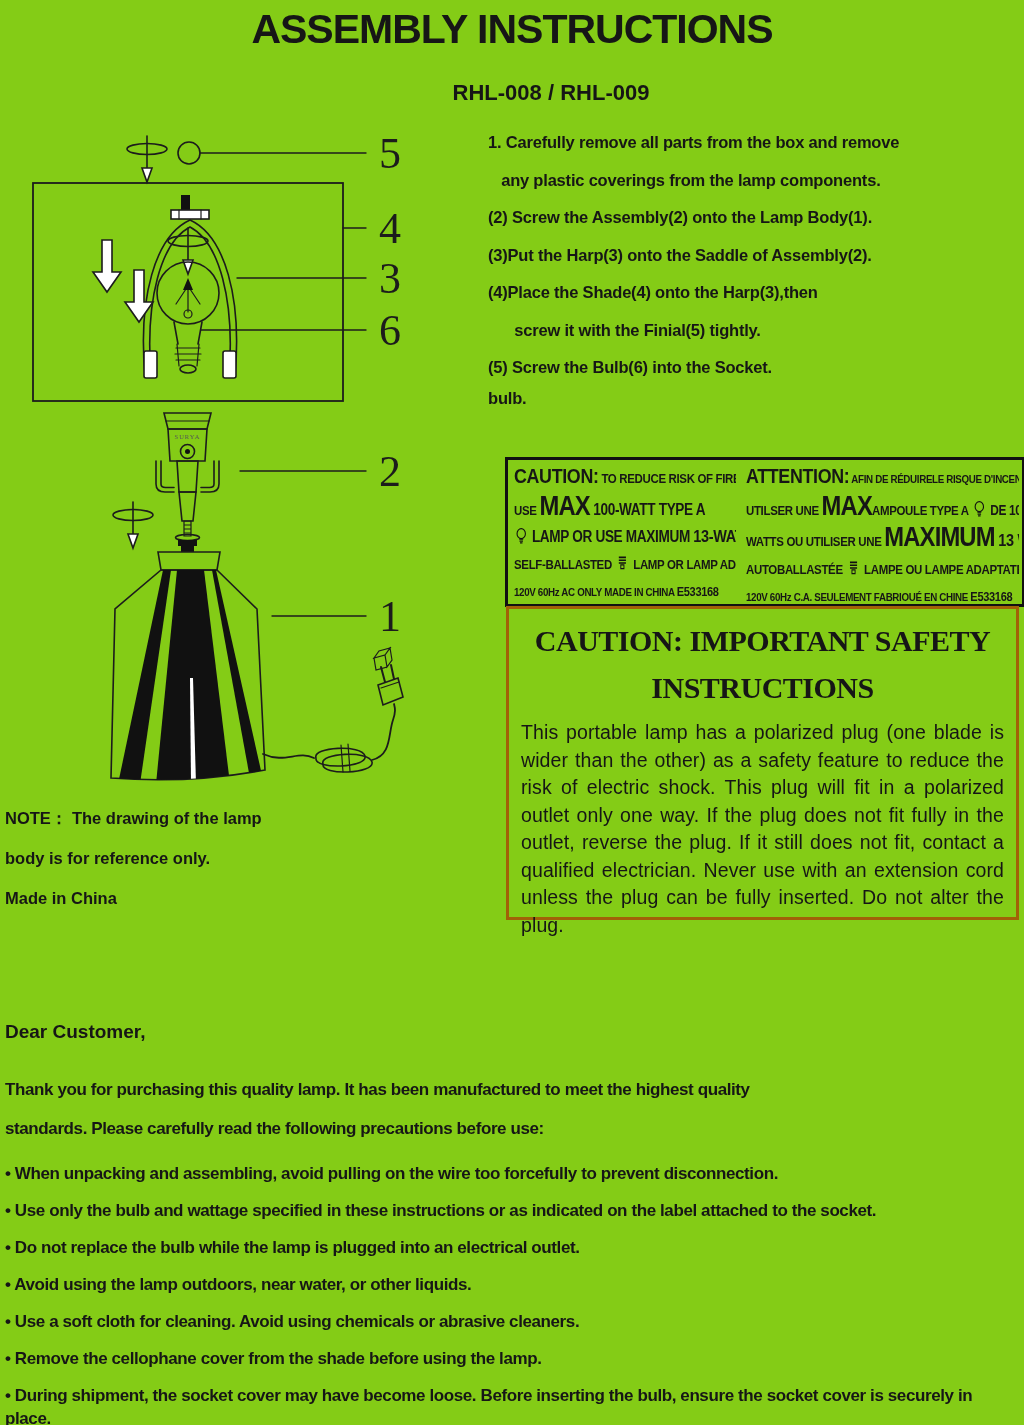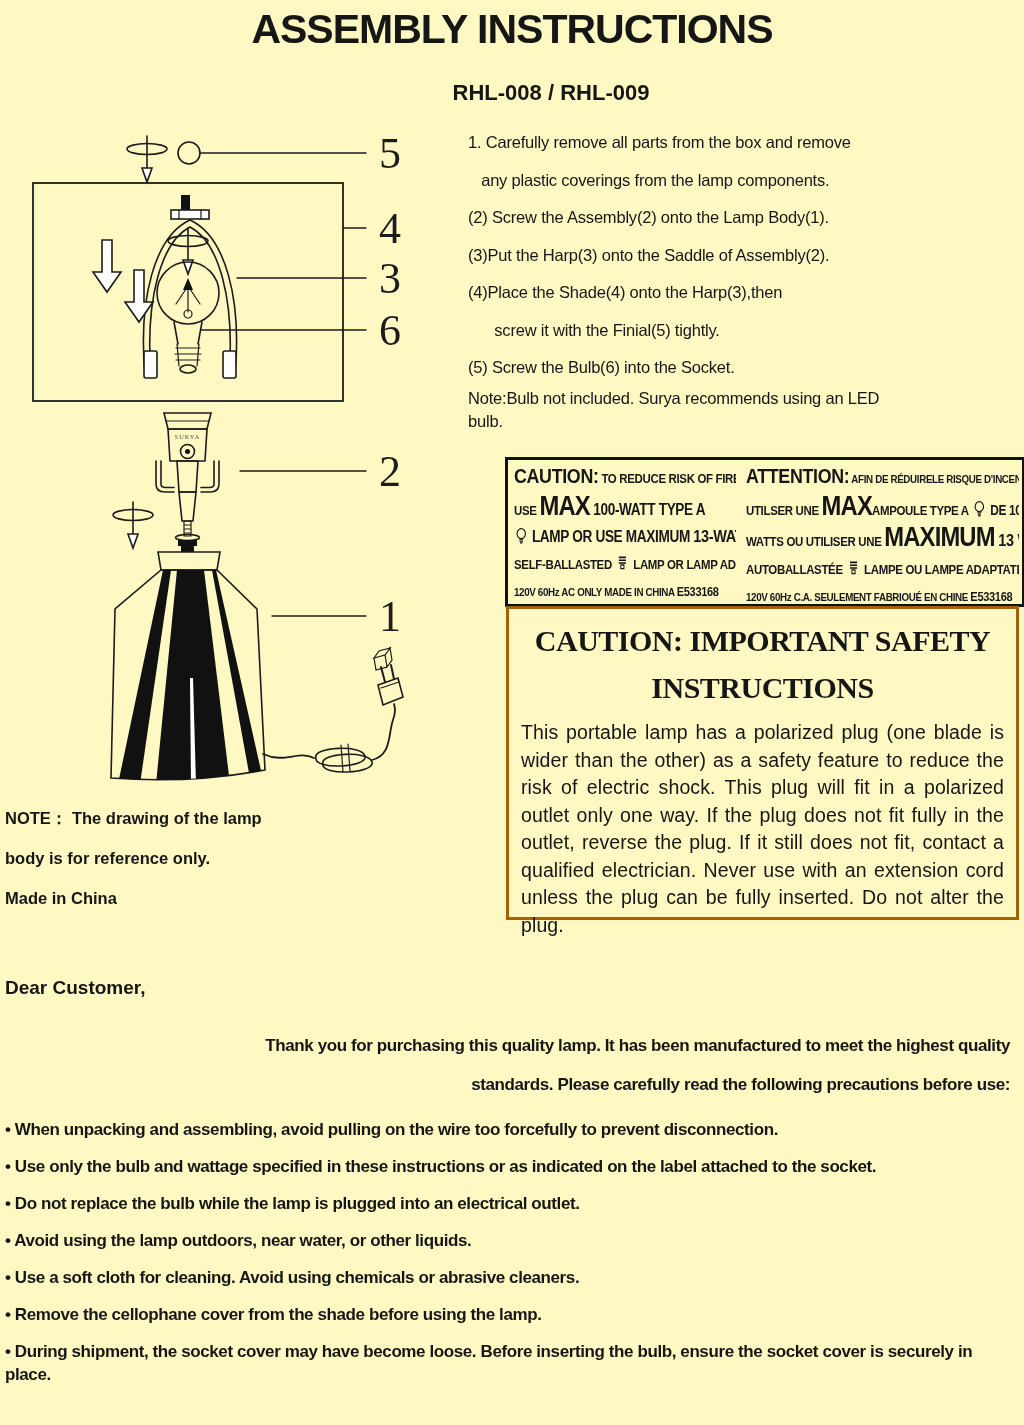--- a/index.html
+++ b/index.html
@@ -1,28 +1,28 @@
 <!DOCTYPE html>
 <html><head>
 <meta charset="utf-8">
 <style>
   html,body{margin:0;padding:0;background:#ffffff;}
-  .page{position:relative;width:1024px;height:1425px;background:#fef9c3;overflow:hidden;
+  .page{position:relative;width:1024px;height:1425px;background:#84cc16;overflow:hidden;
         font-family:"Liberation Sans",sans-serif;color:#161616;}
   .title{position:absolute;top:6px;left:0;width:100%;text-align:center;
          font-size:41px;font-weight:bold;letter-spacing:-1px;}
   .subtitle{position:absolute;top:80px;left:0;width:100%;text-align:center;
          font-size:22px;font-weight:bold;padding-left:39px;}
   .diagram{position:absolute;left:0;top:118px;width:500px;height:700px;}
   .diagram text{font-family:"Liberation Serif",serif;}
   .callout-num{font-size:44px;fill:#1c1c1c;}
   .socket-brand{font-family:"Liberation Sans",sans-serif;font-size:6.5px;fill:#555;letter-spacing:1px;}
 
-  .instructions{position:absolute;left:468px;top:124px;width:534px;
-        font-size:16.5px;font-weight:normal;letter-spacing:-0.2px;}
+  .instructions{position:absolute;left:488px;top:124px;width:534px;
+        font-size:16.5px;font-weight:bold;letter-spacing:-0.2px;}
   .ins-line{white-space:pre-wrap;line-height:37.5px;}
   .ins-note{line-height:23px;}
 
   .caution-label{position:absolute;left:505px;top:457px;width:505px;height:138px;
         border:3px solid #111;display:flex;gap:10px;padding:3px 3px 3px 6px;font-weight:bold;}
   .caution-col{overflow:hidden;}
   .col-en{width:222px;flex:none;}
   .col-fr{flex:1;}
   .cl-line{line-height:26.5px;white-space:nowrap;transform:scaleX(0.85);transform-origin:0 50%;letter-spacing:-0.4px;}
   .seg{vertical-align:baseline;}
@@ -40,22 +40,22 @@
         border:3px solid #a16207;padding:8px 12px 8px 12px;}
   .safety-title{font-family:"Liberation Serif",serif;font-weight:bold;font-size:30px;
         text-align:center;line-height:47px;letter-spacing:-0.5px;}
   .safety-body{margin-top:8px;font-size:19.5px;line-height:27.5px;text-align:justify;
         letter-spacing:0.1px;}
 
   .notes{position:absolute;left:5px;top:798px;width:330px;font-weight:bold;font-size:16.5px;}
   .note-line{line-height:40px;}
 
   .customer{position:absolute;left:5px;top:976px;width:1005px;}
-  .customer-heading{font-size:19px;font-weight:bold;line-height:24px;margin-bottom:26px;}
-  .intro-line{font-size:17px;font-weight:bold;line-height:39px;letter-spacing:-0.4px;text-align:right;}
+  .customer-heading{font-size:19px;font-weight:bold;line-height:24px;margin-bottom:26px;margin-top:44px;}
+  .intro-line{font-size:17px;font-weight:bold;line-height:39px;letter-spacing:-0.4px;}
   .precautions{margin-top:14px;width:985px;}
   .bullet-line{font-size:17px;font-weight:bold;line-height:23px;margin-bottom:14px;letter-spacing:-0.4px;}
 </style>
 </head>
 <body>
 
 <div class="page">
 
   <div class="title">ASSEMBLY INSTRUCTIONS</div>
   <div class="subtitle">RHL-008 / RHL-009</div>
@@ -169,21 +169,20 @@
   </svg>
 
   <div class="instructions">
       <div class="ins-line">1. Carefully remove all parts from the box and remove</div>
       <div class="ins-line">   any plastic coverings from the lamp components.</div>
       <div class="ins-line">(2) Screw the Assembly(2) onto the Lamp Body(1).</div>
       <div class="ins-line">(3)Put the Harp(3) onto the Saddle of Assembly(2).</div>
       <div class="ins-line">(4)Place the Shade(4) onto the Harp(3),then</div>
       <div class="ins-line">      screw it with the Finial(5) tightly.</div>
       <div class="ins-line">(5) Screw the Bulb(6) into the Socket.</div>
-      <div class="ins-line ins-note">Note:Bulb not included. Surya recommends using an LED</div>
       <div class="ins-line ins-note">bulb.</div>
     </div>
 
   <div class="caution-label">
     <div class="caution-col col-en">
         <div class="cl-line"><span class="seg seg-xl">CAUTION:</span><span class="seg seg-md"> TO REDUCE RISK OF FIRE,</span></div>
         <div class="cl-line"><span class="seg seg-md">USE </span><span class="seg seg-xxl">MAX</span><span class="seg seg-lg"> 100-WATT TYPE A</span></div>
         <div class="cl-line">
   <span class="icon-wrap"><svg width="13" height="17" viewBox="0 0 14 18">
               <g stroke="#111" fill="none" stroke-width="1.4">

